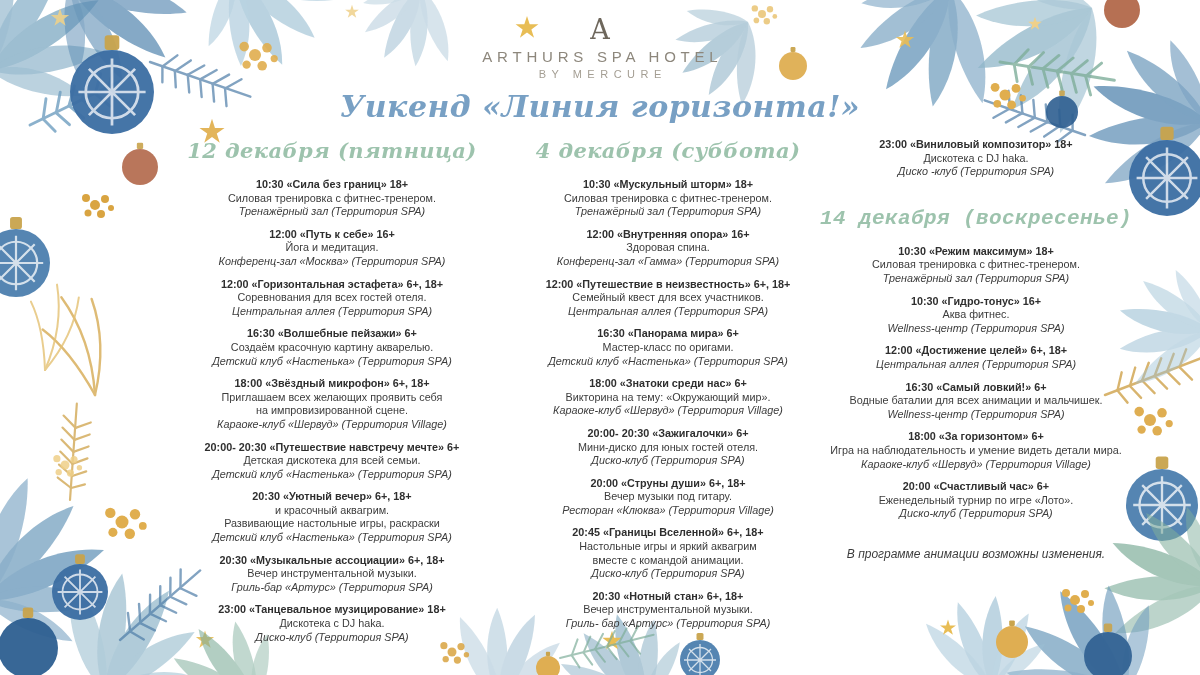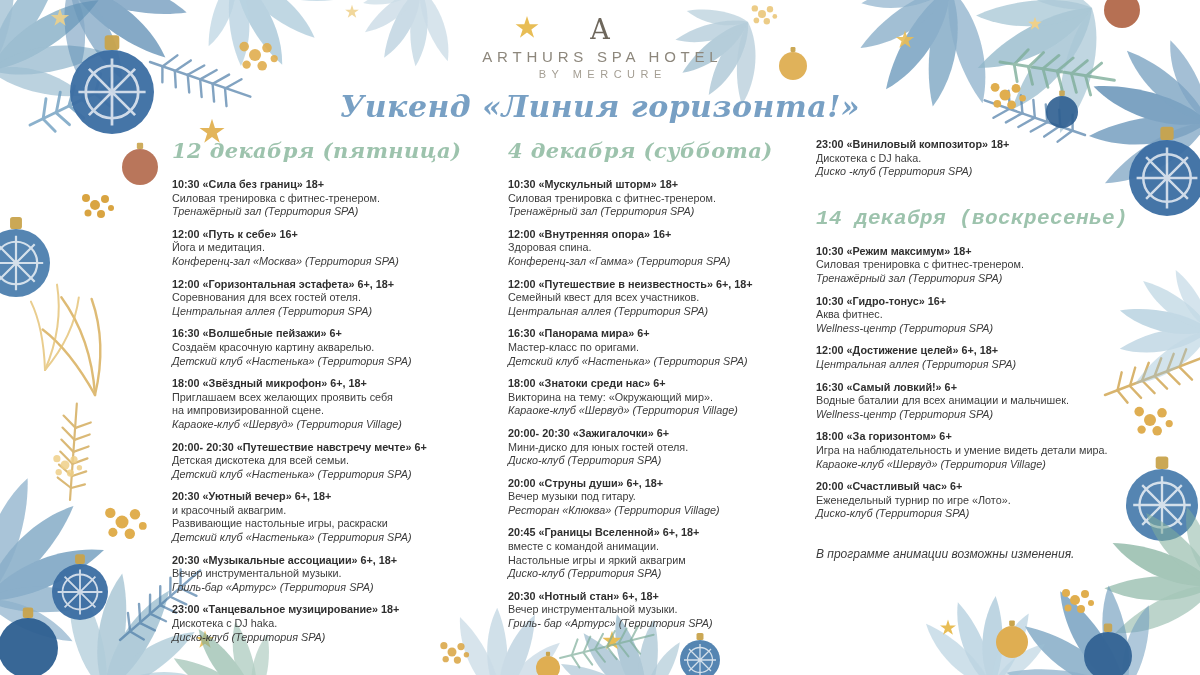--- a/index.html
+++ b/index.html
@@ -7,21 +7,21 @@
     width:1200px;height:675px;overflow:hidden;background:#ffffff;
     font-family:"Liberation Sans",sans-serif;color:#3b3b3b;position:relative;
   }
   .decor{position:absolute;left:0;top:0;width:1200px;height:675px;pointer-events:none;z-index:1;}
   .hdr{position:absolute;top:16px;left:0;width:100%;text-align:center;z-index:2;}
   .logo-mark{font-family:"DejaVu Serif",serif;font-size:27px;color:#6e675c;line-height:1;}
   .logo-text{margin-top:5px;font-size:15px;letter-spacing:0.32em;text-indent:0.32em;color:#8d877c;}
   .logo-sub{margin-top:3px;font-size:11px;letter-spacing:0.5em;text-indent:0.5em;color:#a49e93;}
   .title{margin:9px 0 0;font-family:"DejaVu Serif",serif;font-style:italic;font-weight:700;
          font-size:30px;color:#78a0c4;letter-spacing:0.5px;}
-  .col{position:absolute;width:320px;z-index:2;}
+  .col{position:absolute;width:320px;z-index:2;text-align:center;}
   .col1{left:172px;top:138px;}
   .col2{left:508px;top:138px;}
   .col3{left:816px;top:138px;}
   .day{margin:0 0 15px;font-family:"DejaVu Serif",serif;font-style:italic;font-weight:600;
        font-size:21px;color:#9dc3ad;letter-spacing:0.4px;}
   .col3 .day{margin-top:28px;font-family:Liberation Mono, monospace;}
   .event{margin-bottom:9px;}
   .event p{margin:0;font-size:10.8px;line-height:1.26;}
   .ev-title{font-weight:bold;color:#2f2f2f;}
   .ev-desc{color:#3c3c3c;}
@@ -235,22 +235,22 @@
           <p class="ev-desc">Мини-диско для юных гостей отеля.</p>
           <p class="ev-venue">Диско-клуб (Территория SPA)</p>
         </div>
         <div class="event">
           <p class="ev-title">20:00 «Струны души» 6+, 18+</p>
           <p class="ev-desc">Вечер музыки под гитару.</p>
           <p class="ev-venue">Ресторан «Клюква» (Территория Village)</p>
         </div>
         <div class="event">
           <p class="ev-title">20:45 «Границы Вселенной» 6+, 18+</p>
+          <p class="ev-desc">Настольные игры и яркий аквагрим</p>
           <p class="ev-desc">вместе с командой анимации.</p>
-          <p class="ev-desc">Настольные игры и яркий аквагрим</p>
           <p class="ev-venue">Диско-клуб (Территория SPA)</p>
         </div>
         <div class="event">
           <p class="ev-title">20:30 «Нотный стан» 6+, 18+</p>
           <p class="ev-desc">Вечер инструментальной музыки.</p>
           <p class="ev-venue">Гриль- бар «Артурс» (Территория SPA)</p>
         </div>
       </div>
   </section>
 

